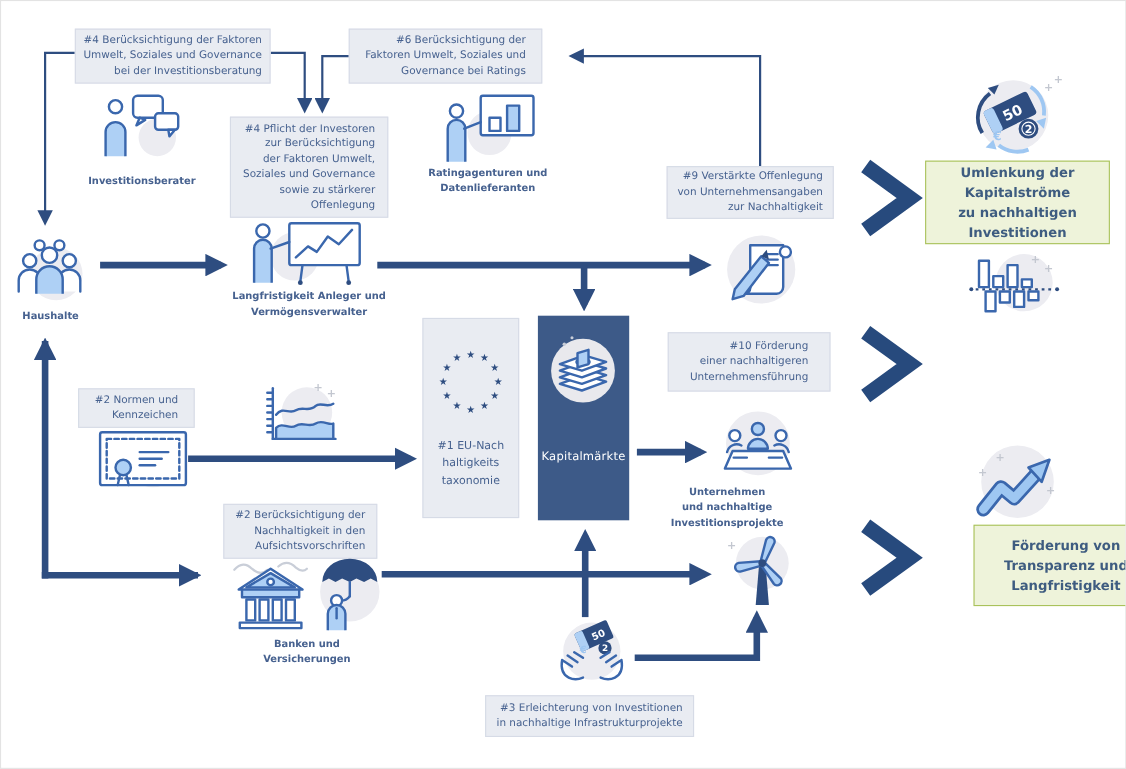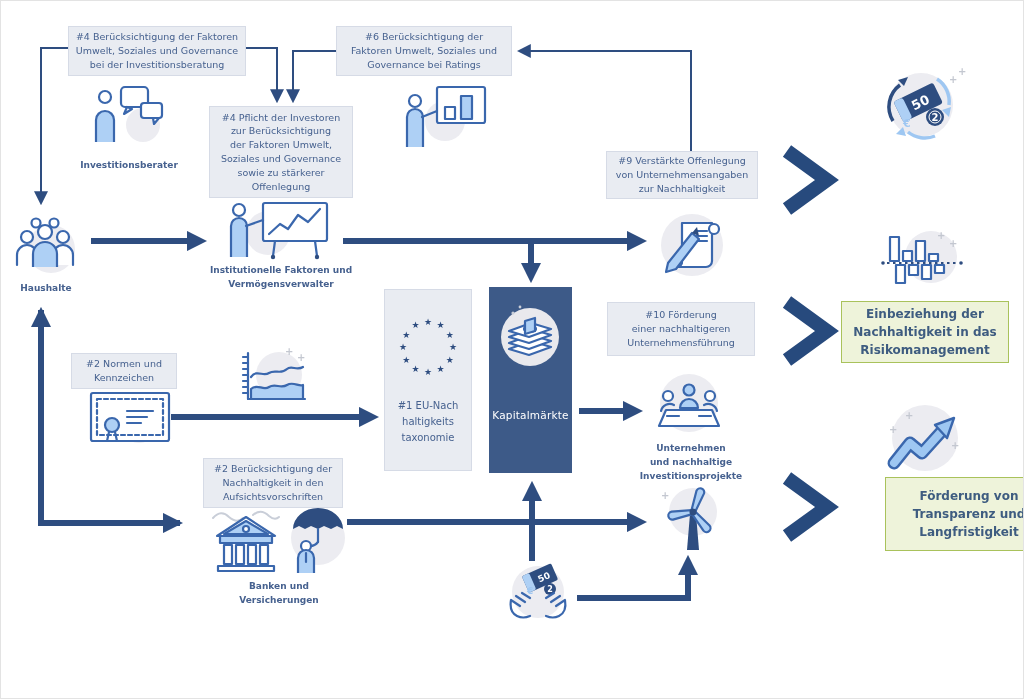--- a/index.html
+++ b/index.html
@@ -1,20 +1,20 @@
 <!DOCTYPE html>
 <html style="--navy: #2e4d80; --chevron: #274a7d; --box-bg: #e9ecf2; --box-border: #d6dbe6; --box-text: #46618f; --green-bg: #eef3da; --green-border: #a9c25b; --green-text: #3e5c80; --dark-box: #3d5a88; --icon-stroke: #3a67ad; --icon-fill: #aed0f5; --icon-bg: #ececf1;"><head>
 <meta charset="utf-8">
 <style>
   body{margin:0;background:#fff}
   #canvas{position:relative;width:1024px;height:699px;background:#fff;
     font-family:"DejaVu Sans","Liberation Sans",sans-serif;overflow:hidden;border:1px solid #e3e3e3;box-sizing:border-box}
   #flow{position:absolute;left:0;top:0;width:1024px;height:699px}
   .mbox{position:absolute;background:var(--box-bg,#e9ecf2);border:1px solid var(--box-border,#d6dbe6);
-    color:var(--box-text,#46618f);font-size:9.5px;line-height:1.45;text-align:center;white-space:pre-line;
+    color:var(--box-text,#46618f);font-size:9.5px;line-height:1.45;text-align:right;white-space:pre-line;
     display:flex;align-items:center;justify-content:center;box-sizing:border-box;padding:3px 5px}
   .gbox{position:absolute;background:var(--green-bg,#eef3da);border:1.5px solid var(--green-border,#a9c25b);
     color:var(--green-text,#3e5c80);font-size:12px;font-weight:700;line-height:1.5;text-align:center;white-space:pre-line;
     display:flex;align-items:center;justify-content:center;box-sizing:border-box;padding:4px}
   .alabel{position:absolute;text-align:center;font-size:9px;font-weight:600;color:var(--box-text,#46618f);
     white-space:pre-line;line-height:1.55}
   .tallbox{position:absolute;box-sizing:border-box;display:flex;flex-direction:column;align-items:center}
   #taxo{background:var(--box-bg,#e9ecf2);border:1px solid var(--box-border,#d6dbe6)}
   #kap{background:var(--dark-box,#3d5a88)}
   #taxo .tlabel{color:var(--box-text,#46618f);font-size:10px;line-height:1.6;text-align:center;white-space:pre-line;margin-top:8px}
@@ -68,40 +68,42 @@
     <path class="thick" d="M346,521 H640" marker-end="url(#mA)"></path>
     <path class="thick" d="M576,597 H687 V560" marker-end="url(#mA)"></path>
     <polyline class="chev" points="786,150 826,179 786,208"></polyline>
     <polyline class="chev" points="786,301 826,330 786,359"></polyline>
     <polyline class="chev" points="786,477 826,506 786,535"></polyline>
   </svg>
 
   <div class="mbox" style="left:67px;top:25px;width:178px;height:50px">#4 Berücksichtigung der Faktoren
 Umwelt, Soziales und Governance
 bei der Investitionsberatung</div>
-  <div class="mbox" style="left:335px;top:25px;width:176px;height:50px">#6 Berücksichtigung der
+  <div class="mbox" style="left:316px;top:25px;width:176px;height:50px">#6 Berücksichtigung der
 Faktoren Umwelt, Soziales und
 Governance bei Ratings</div>
   <div class="mbox" style="left:208px;top:105px;width:144px;height:92px">#4 Pflicht der Investoren
 zur Berücksichtigung
 der Faktoren Umwelt,
 Soziales und Governance
 sowie zu stärkerer
 Offenlegung</div>
   <div class="mbox" style="left:605px;top:150px;width:152px;height:48px">#9 Verstärkte Offenlegung
 von Unternehmensangaben
 zur Nachhaltigkeit</div>
   <div class="mbox" style="left:70px;top:352px;width:106px;height:36px">#2 Normen und
 Kennzeichen</div>
   <div class="mbox" style="left:606px;top:301px;width:148px;height:54px">#10 Förderung
 einer nachhaltigeren
 Unternehmensführung</div>
   <div class="mbox" style="left:202px;top:457px;width:140px;height:50px">#2 Berücksichtigung der
 Nachhaltigkeit in den
 Aufsichtsvorschriften</div>
+  <div class="mbox" style="left:440px;top:631px;width:190px;height:38px">#3 Erleichterung von Investitionen
+in nachhaltige Infrastrukturprojekte</div>
 
   <div id="taxo" class="tallbox" style="left:383px;top:288px;width:88px;height:182px">
     <svg width="88" height="100">
       <text class="star" x="44" y="35">★</text>
         <text class="star" x="56.5" y="38.4">★</text>
       <text class="star" x="65.7" y="47.5">★</text>
         <text class="star" x="69" y="60">★</text>
       <text class="star" x="65.7" y="72.5">★</text>
         <text class="star" x="56.5" y="81.6">★</text>
       <text class="star" x="44" y="85">★</text>
@@ -124,23 +126,24 @@
       <path class="sf" d="M20,62 l22,-8 20,6 -22,8 z"></path>
       <path class="sf" d="M20,56 l22,-8 20,6 -22,8 z"></path>
       <path class="sf" d="M20,50 l22,-8 20,6 -22,8 z"></path>
       <path class="sf" d="M20,44 l22,-8 20,6 -22,8 z"></path>
       <ellipse class="s" cx="41" cy="42" rx="6" ry="2.6"></ellipse>
       <path class="lbs" d="M36,34 l10,-3 v13 l-10,3 z"></path>
     </svg>
     <div class="klabel">Kapitalmärkte</div>
   </div>
 
-  <div class="gbox" style="left:840px;top:300px;width:168px;height:62px">Einbeziehung der
-Nachhaltigkeit in das
-Risikomanagement</div>
+  <div class="gbox" style="left:840px;top:145px;width:168px;height:76px">Umlenkung der
+Kapitalströme
+zu nachhaltigen
+Investitionen</div>
   <div class="gbox" style="left:884px;top:476px;width:168px;height:74px">Förderung von
 Transparenz und
 Langfristigkeit</div>
 
   <div class="icon" style="left:10px;top:210px">
     <svg width="68" height="70" viewBox="0 0 68 70">
       <circle class="gb" cx="40" cy="38" r="24"></circle>
       <circle class="sf" cx="25" cy="12" r="4.5"></circle>
         <circle class="sf" cx="43" cy="12" r="4.5"></circle>
       <circle class="sf" cx="16" cy="26" r="6"></circle>
@@ -173,34 +176,36 @@
       <polyline class="s" points="46,35 57,25 65,30 75,16 85,23 97,10"></polyline>
       <line class="s" x1="52" y1="42" x2="50" y2="57"></line>
         <line class="s" x1="92" y1="42" x2="94" y2="57"></line>
       <circle class="nv" cx="50" cy="58" r="2.2"></circle>
         <circle class="nv" cx="94" cy="58" r="2.2"></circle>
       <circle class="sf" cx="16" cy="11" r="6"></circle>
       <path class="lbs" d="M8,58 V27 a8,8 0 0 1 16,0 V58"></path>
       <path class="s" d="M23,27 L40,21"></path>
     </svg>
   </div>
-  <div class="alabel" style="left:205px;top:263px;width:150px">Institutionelle Faktoren und
+  <div class="alabel" style="left:205px;top:263px;width:150px">Langfristigkeit Anleger und
 Vermögensverwalter</div>
 
   <div class="icon" style="left:400px;top:82px">
     <svg width="88" height="68" viewBox="0 0 88 68">
       <circle class="gb" cx="44" cy="38" r="20"></circle>
       <rect class="sf" x="36" y="4" width="48" height="36" rx="2"></rect>
       <rect class="sf" x="44" y="24" width="10" height="12"></rect>
       <rect class="lbs" x="60" y="13" width="11" height="23"></rect>
       <circle class="sf" cx="14" cy="18" r="6"></circle>
       <path class="lbs" d="M6,64 V34 a8,8 0 0 1 16,0 V64"></path>
       <path class="s" d="M21,34 L36,28"></path>
     </svg>
   </div>
+  <div class="alabel" style="left:385px;top:151px;width:115px">Ratingagenturen und
+Datenlieferanten</div>
 
   <div class="icon" style="left:84px;top:386px">
     <svg width="92" height="62" viewBox="0 0 92 62">
       <circle class="gb" cx="54" cy="34" r="22"></circle>
       <rect class="sf" x="6" y="6" width="78" height="48" rx="2"></rect>
       <rect class="s" x="12" y="12" width="66" height="36" style="stroke-dasharray:4 3"></rect>
       <circle class="lbs" cx="27" cy="38" r="7"></circle>
       <path class="s" d="M24,45 l-2,9 M30,45 l2,9"></path>
       <line class="s" x1="42" y1="24" x2="68" y2="24"></line>
       <line class="s" x1="42" y1="30" x2="62" y2="30"></line>
@@ -238,21 +243,21 @@
       <circle class="gb" cx="36" cy="30" r="29"></circle>
       <circle class="lbs" cx="36" cy="17" r="5.5"></circle>
       <path class="lbs" d="M27,35 a9,9 0 0 1 18,0 z"></path>
       <circle class="sf" cx="15" cy="23" r="5"></circle>
       <circle class="sf" cx="57" cy="23" r="5"></circle>
       <path class="s" d="M8,38 a9,9 0 0 1 13,-6 M64,38 a9,9 0 0 0 -13,-6"></path>
       <path class="sf" d="M13,37 H59 L66,53 H6 Z"></path>
       <path class="s" d="M14,43 h12 M46,43 h12"></path>
     </svg>
   </div>
-  <div class="alabel" style="left:638px;top:441px;width:104px">Unternehmen
+  <div class="alabel" style="left:608px;top:441px;width:104px">Unternehmen
 und nachhaltige
 Investitionsprojekte</div>
 
   <div class="icon" style="left:206px;top:503px">
     <svg width="78" height="70" viewBox="0 0 78 70">
       <path class="hill" d="M6,14 q8,-9 16,-1 q8,7 14,1 M46,11 q8,-7 16,1 q6,5 10,1"></path>
       <path class="sf" d="M10,32 L39,13 L68,32 Z"></path>
       <path class="lbs" d="M17,30 L39,17 L61,30 Z"></path>
       <circle class="sf" cx="39" cy="25" r="3"></circle>
       <rect class="lbs" x="13" y="32" width="52" height="7"></rect>

